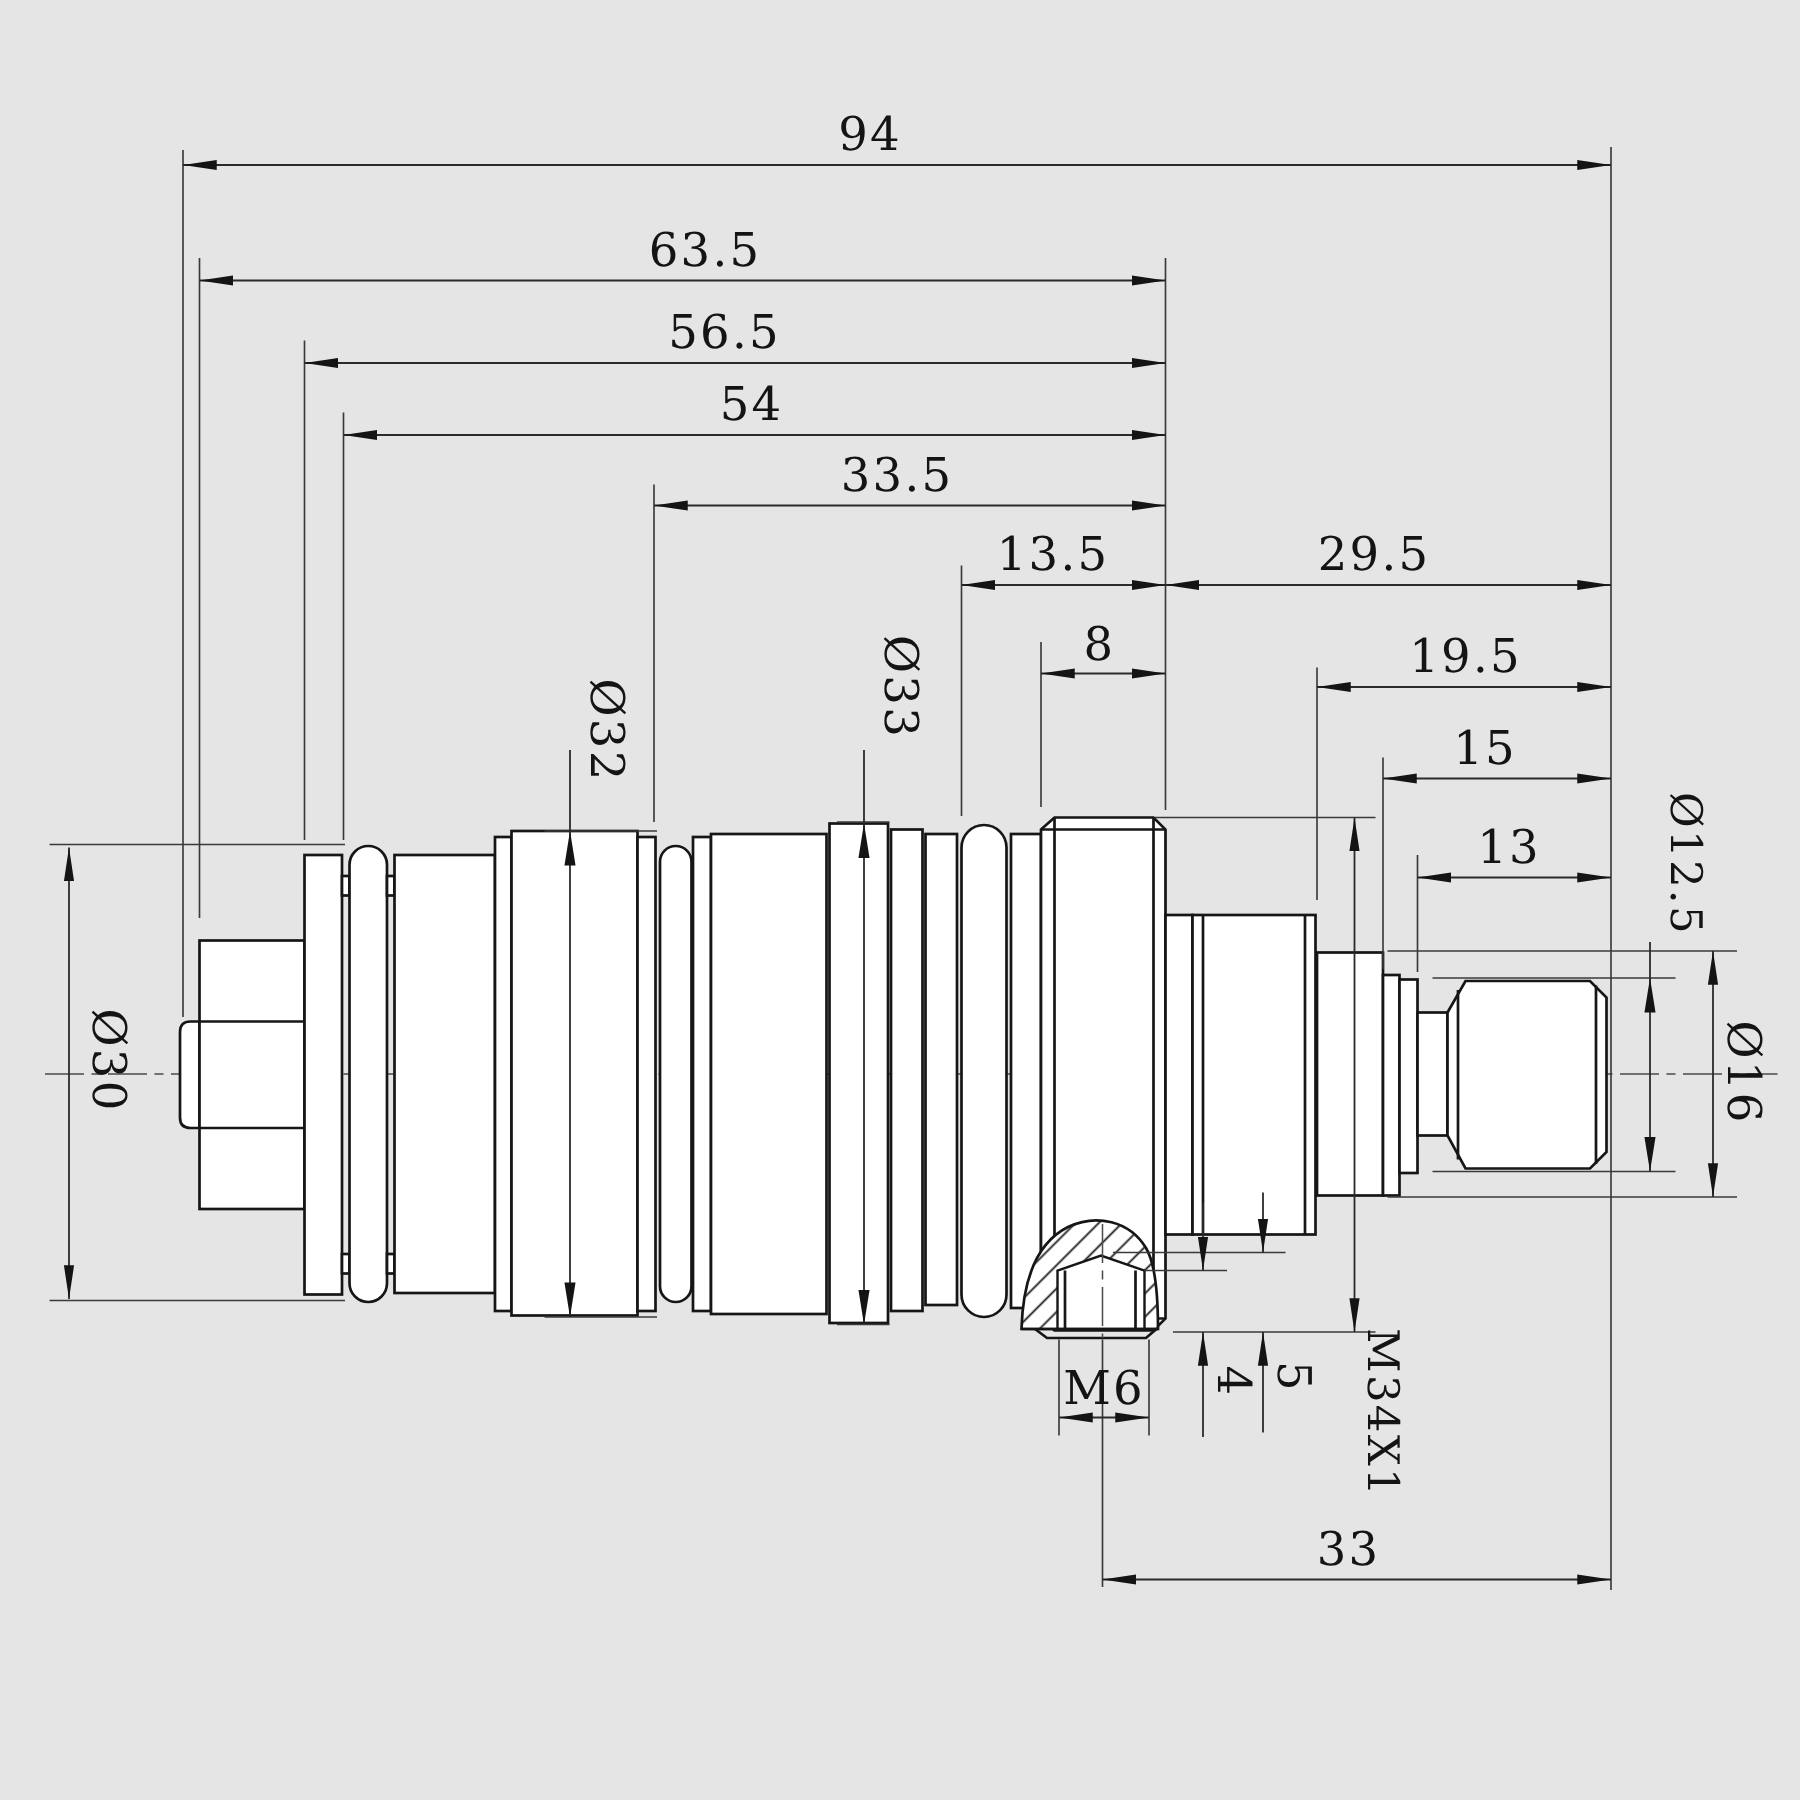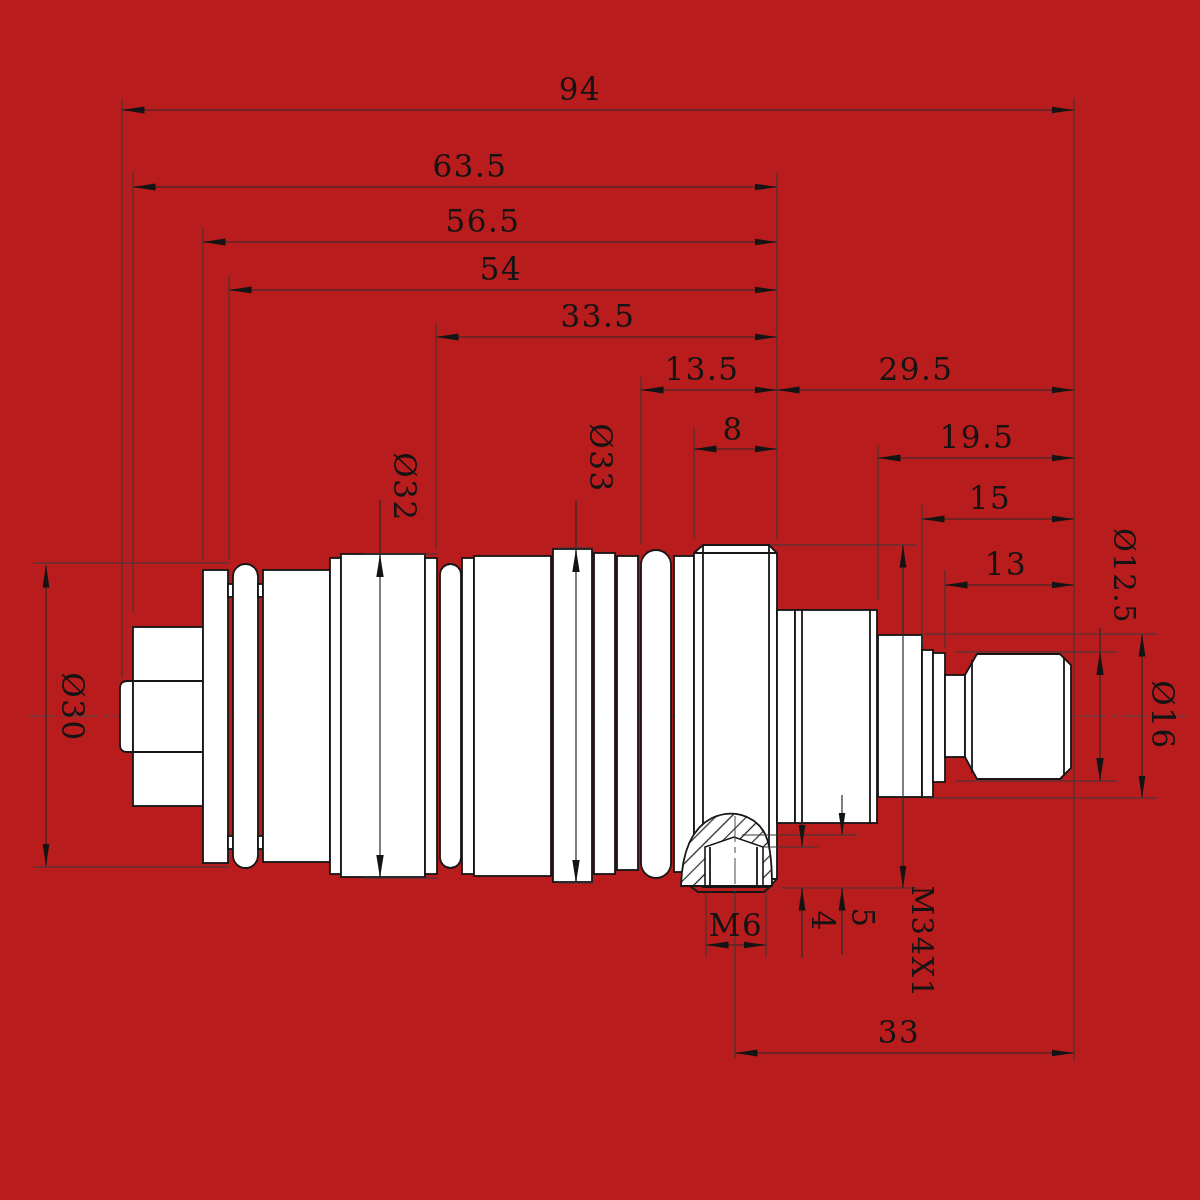--- a/index.html
+++ b/index.html
@@ -1,16 +1,16 @@
 <!DOCTYPE html>
 <html><head>
 <meta charset="utf-8">
 <style>
   html,body{margin:0;padding:0;background:#ffffff;}
-  .stage{width:1200px;height:1200px;position:relative;background:#b91c1c;}
+  .stage{width:1200px;height:1200px;position:relative;background:#e5e5e5;}
   svg{display:block;}
   .dim-text{font-family:"DejaVu Serif", serif;font-size:31px;fill:#141414;letter-spacing:1.5px;}
   .dim-text.small{font-size:29px;}
   .outline{stroke:#161616;stroke-width:1.8;fill:#ffffff;}
   .outline-np{stroke:#161616;stroke-width:1.8;fill:none;}
   .thin{stroke:#3a3a3a;stroke-width:1.1;fill:none;}
   .dimline{stroke:#2b2b2b;stroke-width:1.2;fill:none;}
   .arrow{fill:#141414;stroke:none;}
   .center{stroke:#4a4a4a;stroke-width:1;fill:none;stroke-dasharray:26 5 6 5;}
 </style>

